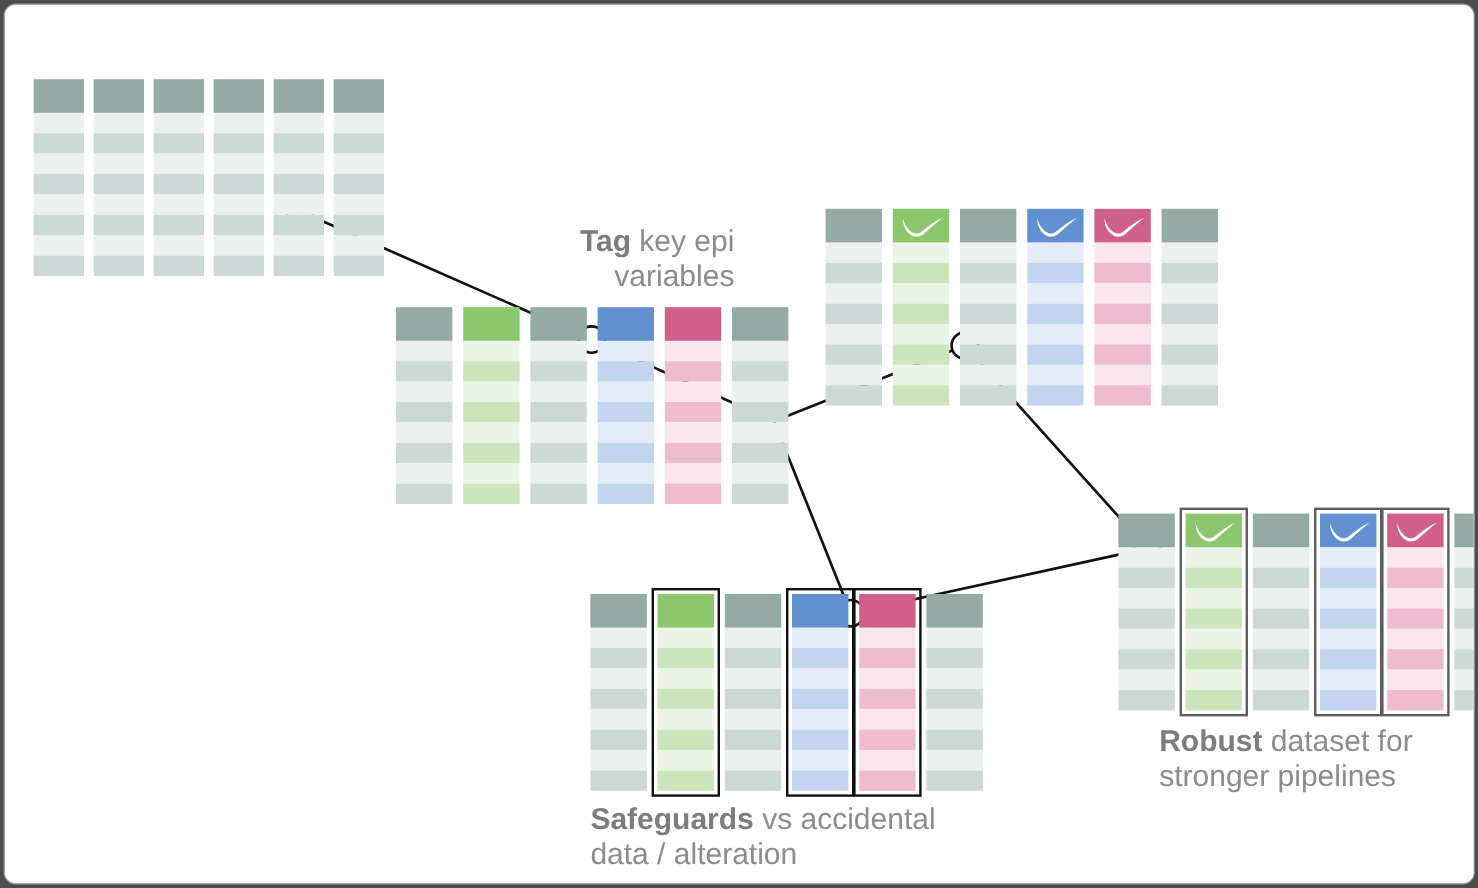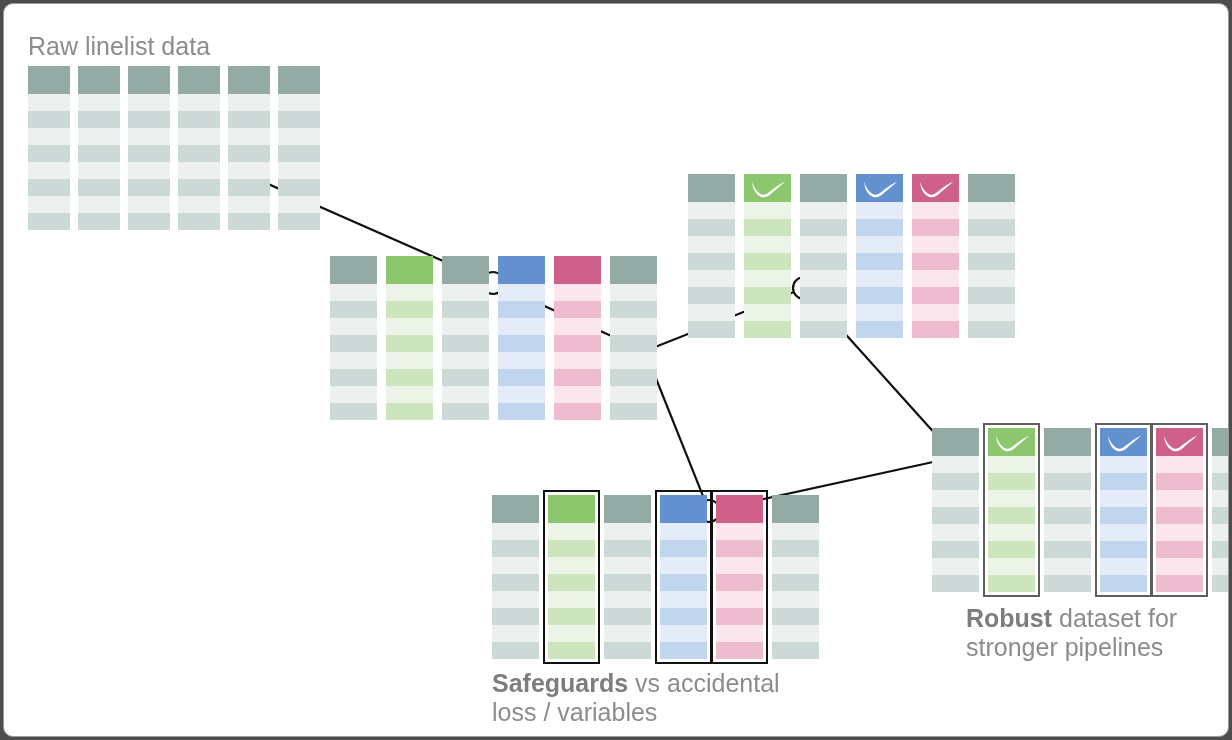--- a/index.html
+++ b/index.html
@@ -55,21 +55,20 @@
       <line x1="800" y1="284" x2="952" y2="453" stroke="#111111" stroke-width="2.2" stroke-linecap="round"></line>
       <line x1="705" y1="507" x2="952" y2="453" stroke="#111111" stroke-width="2.2" stroke-linecap="round"></line>
       <circle cx="246" cy="172" r="11" fill="#ffffff" stroke="#111111" stroke-width="2.2"></circle>
       <circle cx="489" cy="279" r="11" fill="#ffffff" stroke="#111111" stroke-width="2.2"></circle>
       <circle cx="800" cy="284" r="11" fill="#ffffff" stroke="#111111" stroke-width="2.2"></circle>
       <circle cx="705" cy="507" r="11" fill="#ffffff" stroke="#111111" stroke-width="2.2"></circle>
       <circle cx="952" cy="453" r="11" fill="#ffffff" stroke="#111111" stroke-width="2.2"></circle>
     </svg>
   <div id="panels">
       <div class="panel" style="left: 0px; top: 0px; width: 1226px; height: 734px;">
-        <div class="caption" style="left: 24px; top: 28px; width: 330px; text-align: left;"><span>Raw linelist data</span></div>
         <div class="table" style="left: 24px; top: 62px; gap: 8px;">
           <div class="col" style="width: 42px;">
             <div class="cell hdr" style="height: 28px; background: rgb(147, 170, 165);"></div>
             <div class="cell" style="height: 17px; background: rgb(236, 240, 239);"></div>
             <div class="cell" style="height: 17px; background: rgb(205, 217, 214);"></div>
             <div class="cell" style="height: 17px; background: rgb(236, 240, 239);"></div>
             <div class="cell" style="height: 17px; background: rgb(205, 217, 214);"></div>
             <div class="cell" style="height: 17px; background: rgb(236, 240, 239);"></div>
             <div class="cell" style="height: 17px; background: rgb(205, 217, 214);"></div>
             <div class="cell" style="height: 17px; background: rgb(236, 240, 239);"></div>
@@ -126,20 +125,22 @@
             <div class="cell" style="height: 17px; background: rgb(236, 240, 239);"></div>
             <div class="cell" style="height: 17px; background: rgb(205, 217, 214);"></div>
             <div class="cell" style="height: 17px; background: rgb(236, 240, 239);"></div>
             <div class="cell" style="height: 17px; background: rgb(205, 217, 214);"></div>
             <div class="cell" style="height: 17px; background: rgb(236, 240, 239);"></div>
             <div class="cell" style="height: 17px; background: rgb(205, 217, 214);"></div>
           </div>
         </div>
       </div>
       <div class="panel" style="left: 0px; top: 0px; width: 1226px; height: 734px;">
+        <div class="caption" style="left: 400px; top: 183px; width: 208px; text-align: right;"><b>Tag</b><span> key epi
+variables</span></div>
         <div class="table" style="left: 326px; top: 252px; gap: 9px;">
           <div class="col" style="width: 47px;">
             <div class="cell hdr" style="height: 28px; background: rgb(147, 170, 165);"></div>
             <div class="cell" style="height: 17px; background: rgb(236, 240, 239);"></div>
             <div class="cell" style="height: 17px; background: rgb(205, 217, 214);"></div>
             <div class="cell" style="height: 17px; background: rgb(236, 240, 239);"></div>
             <div class="cell" style="height: 17px; background: rgb(205, 217, 214);"></div>
             <div class="cell" style="height: 17px; background: rgb(236, 240, 239);"></div>
             <div class="cell" style="height: 17px; background: rgb(205, 217, 214);"></div>
             <div class="cell" style="height: 17px; background: rgb(236, 240, 239);"></div>
@@ -279,21 +280,21 @@
             <div class="cell" style="height: 17px; background: rgb(205, 217, 214);"></div>
             <div class="cell" style="height: 17px; background: rgb(236, 240, 239);"></div>
             <div class="cell" style="height: 17px; background: rgb(205, 217, 214);"></div>
             <div class="cell" style="height: 17px; background: rgb(236, 240, 239);"></div>
             <div class="cell" style="height: 17px; background: rgb(205, 217, 214);"></div>
           </div>
         </div>
       </div>
       <div class="panel" style="left: 0px; top: 0px; width: 1226px; height: 734px;">
         <div class="caption" style="left: 488px; top: 665px; width: 330px; text-align: left;"><b>Safeguards</b><span> vs accidental
-loss / variables</span></div>
+data / alteration</span></div>
         <div class="table" style="left: 488px; top: 491px; gap: 9px;">
           <div class="col" style="width: 47px;">
             <div class="cell hdr" style="height: 28px; background: rgb(147, 170, 165);"></div>
             <div class="cell" style="height: 17px; background: rgb(236, 240, 239);"></div>
             <div class="cell" style="height: 17px; background: rgb(205, 217, 214);"></div>
             <div class="cell" style="height: 17px; background: rgb(236, 240, 239);"></div>
             <div class="cell" style="height: 17px; background: rgb(205, 217, 214);"></div>
             <div class="cell" style="height: 17px; background: rgb(236, 240, 239);"></div>
             <div class="cell" style="height: 17px; background: rgb(205, 217, 214);"></div>
             <div class="cell" style="height: 17px; background: rgb(236, 240, 239);"></div>

